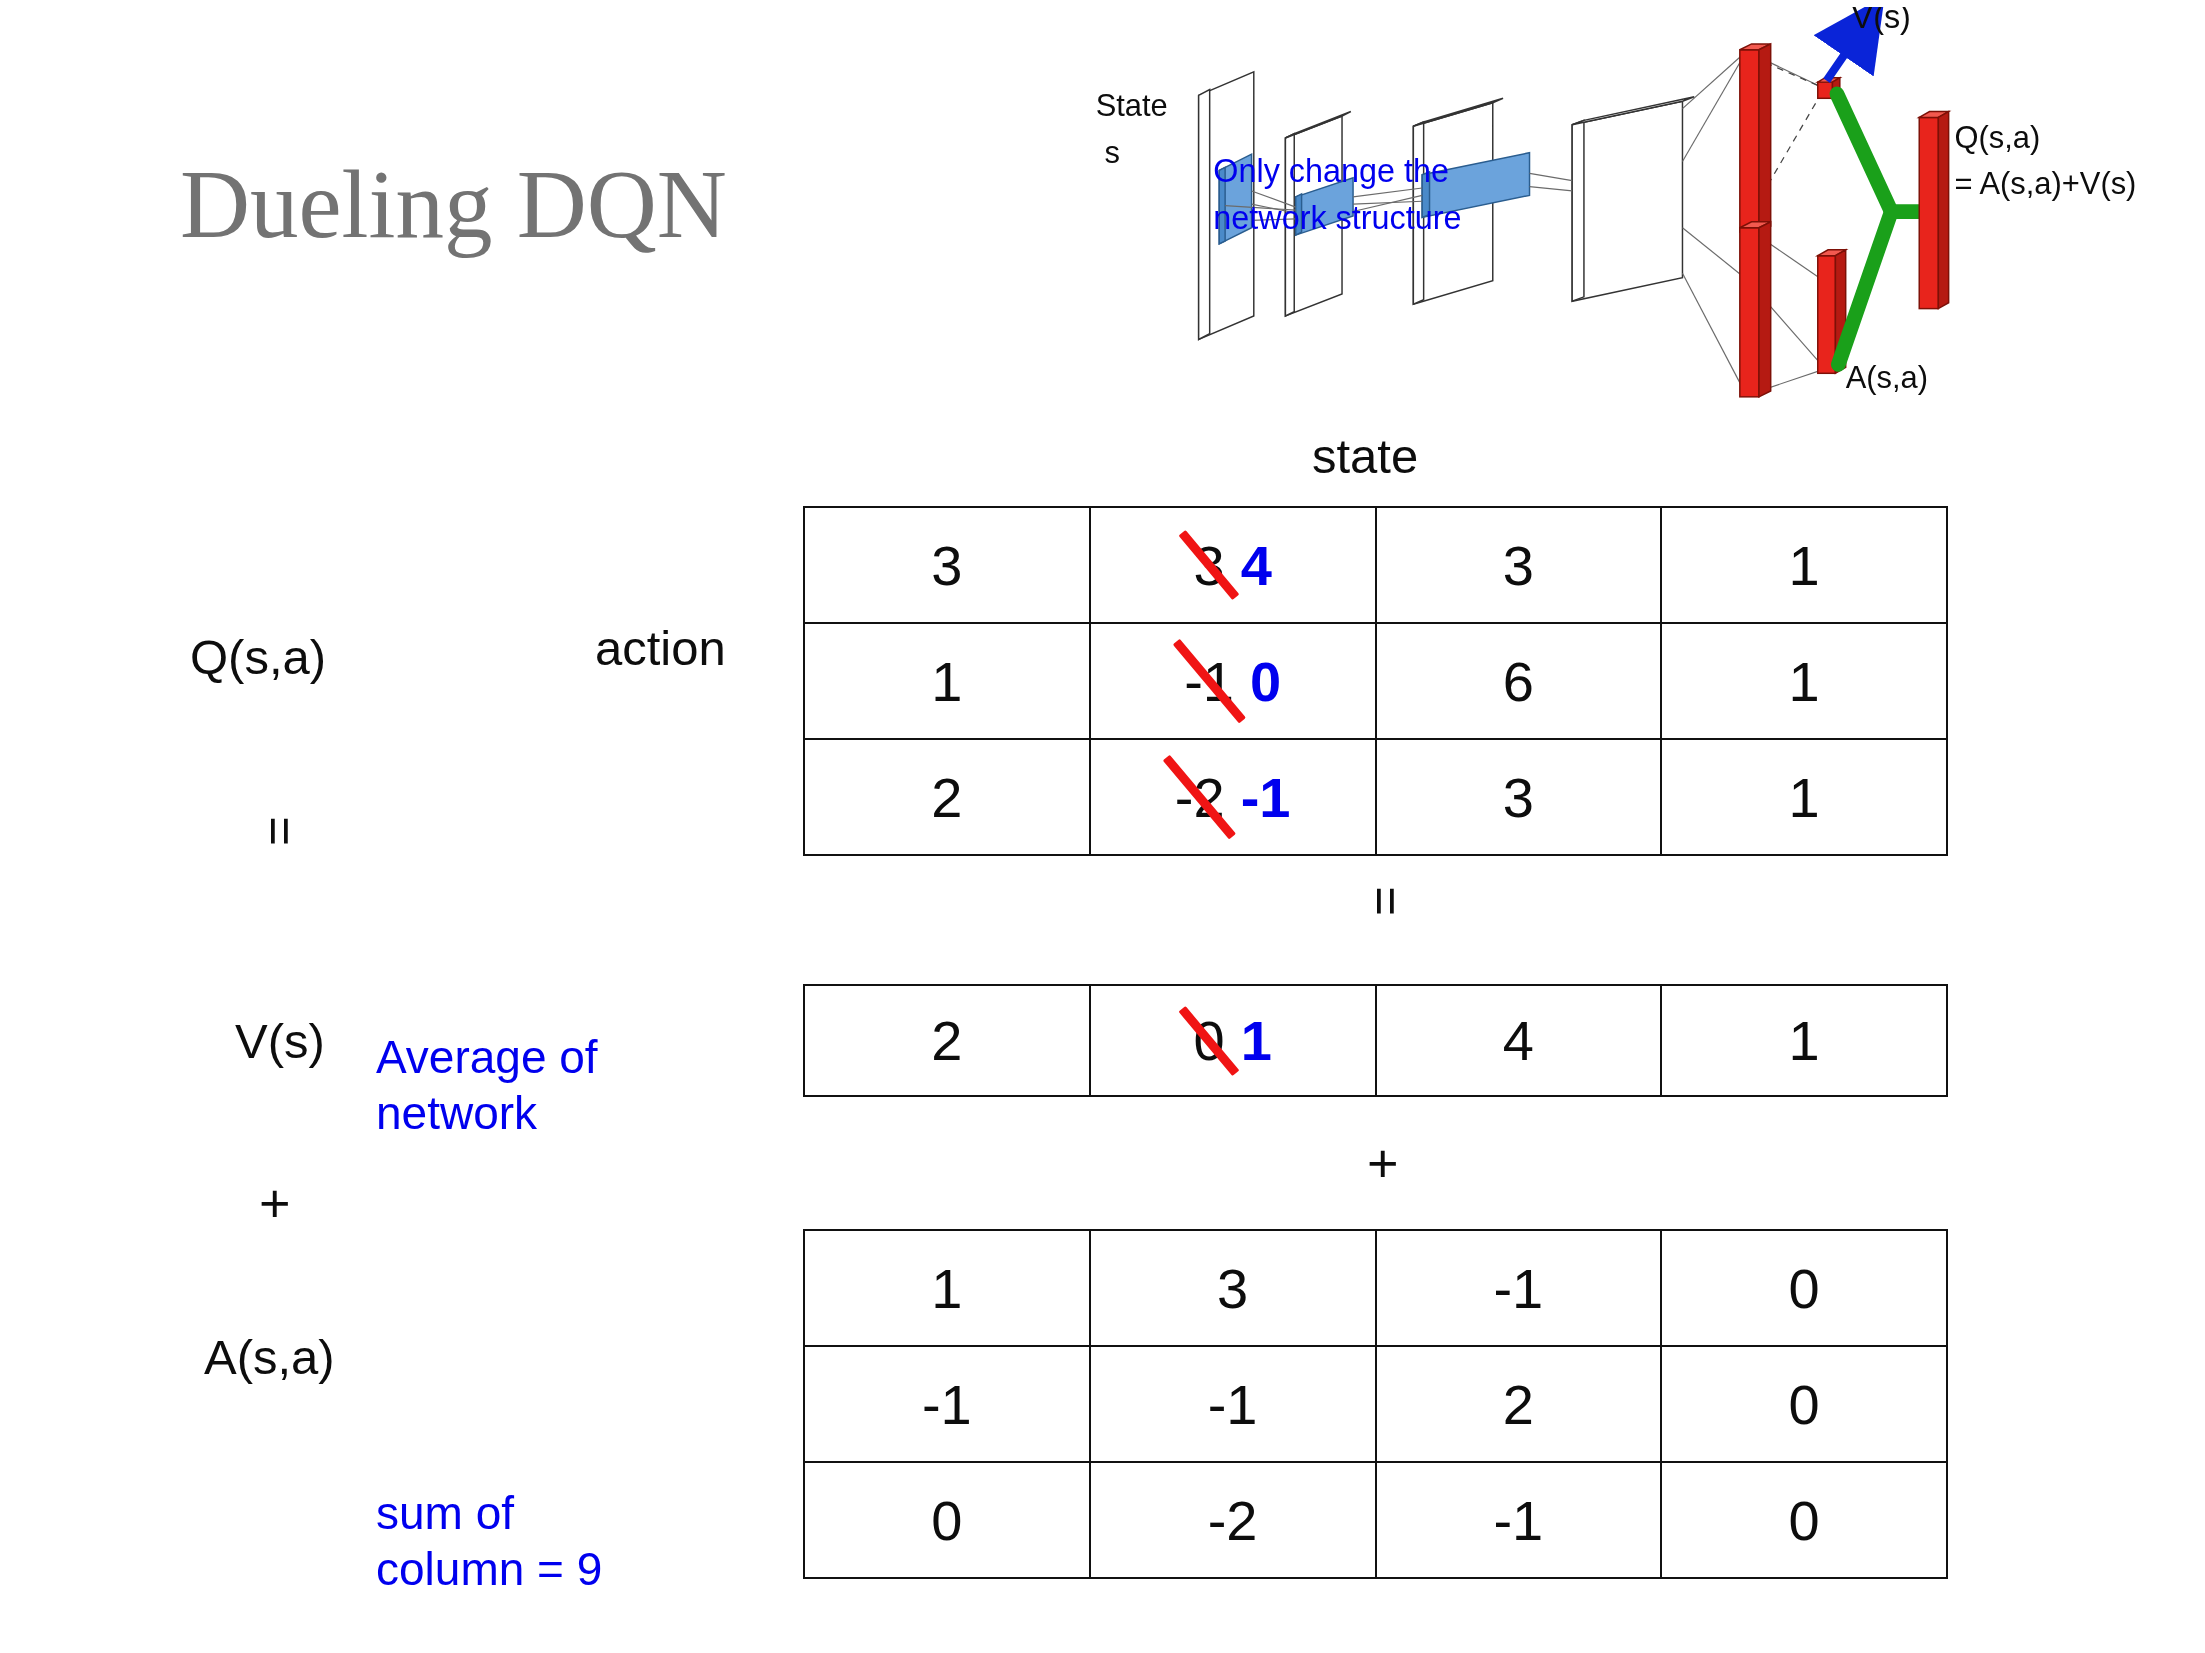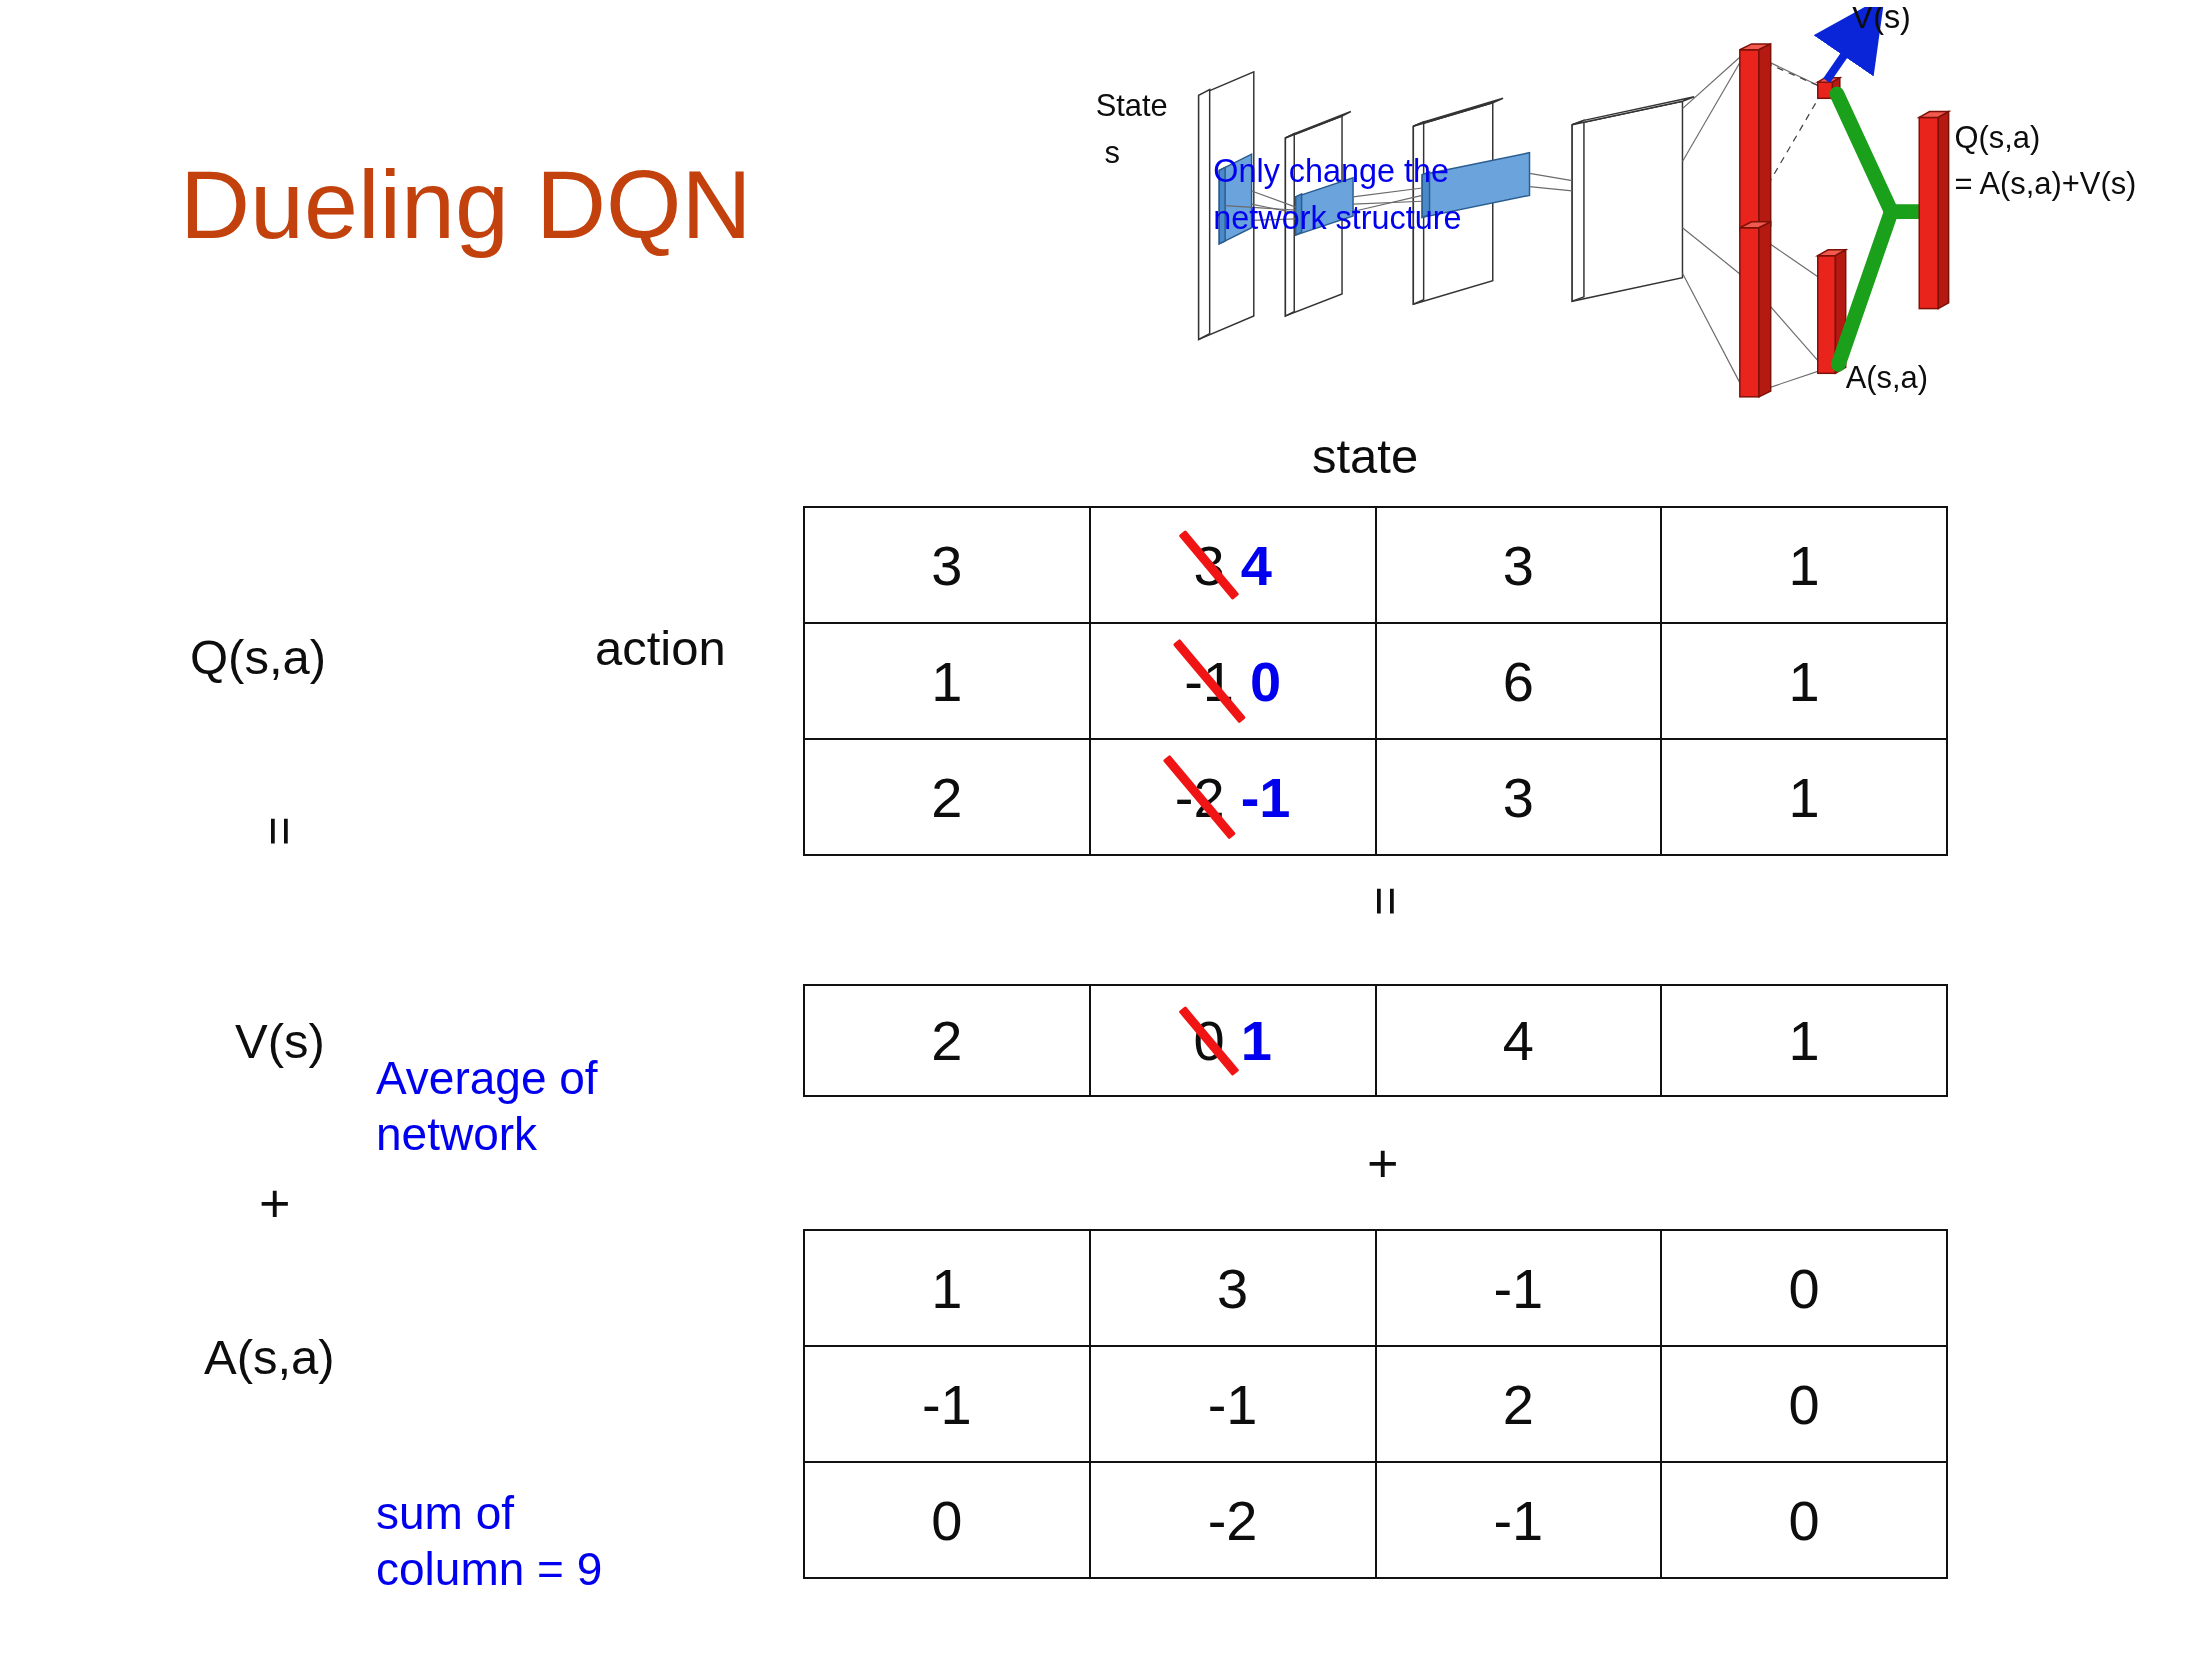--- a/index.html
+++ b/index.html
@@ -3,36 +3,36 @@
 <meta charset="utf-8">
 <style>
   html,body{margin:0;padding:0;background:#ffffff;}
   body{width:2205px;height:1654px;position:relative;overflow:hidden;
        font-family:"Liberation Sans","DejaVu Sans",sans-serif;color:#000;}
 
   .abs{position:absolute;}
 
   
   #slide-title{left:180px;top:156px;font-size:97px;line-height:1;
-               font-weight:400;letter-spacing:0px;color:#c2410c;white-space:nowrap;}
+               font-weight:400;letter-spacing:0px;color:#737373;white-space:nowrap;font-family:Liberation Serif, serif;}
 
   
   #net-diagram{left:1081px;top:7.4px;width:1125px;height:401px;}
   #net-diagram svg{display:block;}
 
   
   .blk-label{font-size:46px;color:#0d0d0d;white-space:nowrap;line-height:1.05;}
   .blue-label{font-size:46px;color:#0000ee;white-space:nowrap;line-height:1.22;}
 
   #state-label{left:1312px;top:431px;font-size:49px;}
   #action-label{left:595px;top:623px;font-size:49px;}
   #q-label{left:190px;top:632px;font-size:49px;}
   #v-label{left:235px;top:1016px;font-size:49px;}
   #a-label{left:204px;top:1332px;font-size:49px;}
-  #avg-col{left:376px;top:1050px;width:353px;}
+  #avg-col{left:376px;top:1029px;width:353px;}
   #sum-col{left:376px;top:1437px;width:382px;margin-top:48px;}
 
   
   .op{font-size:46px;color:#0d0d0d;line-height:1;}
   #eq-left{left:265px;top:805px;transform:rotate(90deg);transform-origin:center;
            font-size:51px;letter-spacing:-1.5px;}
   #eq-mid{left:1371px;top:875px;transform:rotate(90deg);transform-origin:center;
           font-size:51px;letter-spacing:-1.5px;}
   #plus-left{left:259px;top:1176px;font-size:54px;}
   #plus-mid{left:1367px;top:1136px;font-size:54px;}

